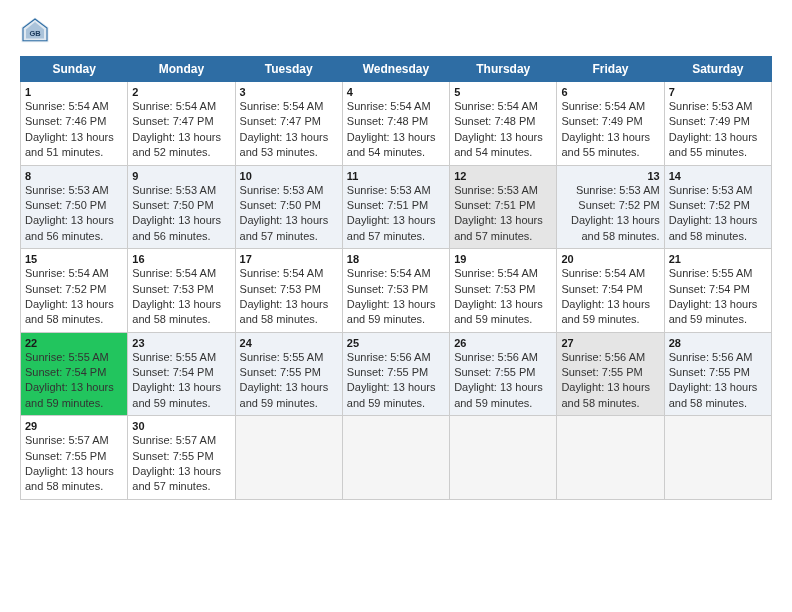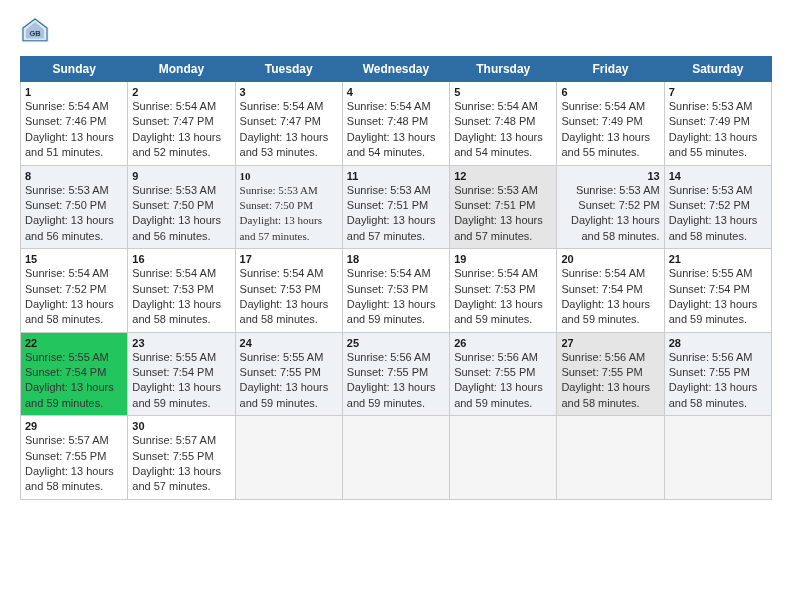--- a/index.html
+++ b/index.html
@@ -128,21 +128,21 @@
           <td><span class="day-num">2</span><span class="day-info">Sunrise: 5:54 AM<br>Sunset: 7:47 PM<br>Daylight: 13 hours<br>and 52 minutes.</span></td>
           <td><span class="day-num">3</span><span class="day-info">Sunrise: 5:54 AM<br>Sunset: 7:47 PM<br>Daylight: 13 hours<br>and 53 minutes.</span></td>
           <td><span class="day-num">4</span><span class="day-info">Sunrise: 5:54 AM<br>Sunset: 7:48 PM<br>Daylight: 13 hours<br>and 54 minutes.</span></td>
           <td><span class="day-num">5</span><span class="day-info">Sunrise: 5:54 AM<br>Sunset: 7:48 PM<br>Daylight: 13 hours<br>and 54 minutes.</span></td>
           <td><span class="day-num">6</span><span class="day-info">Sunrise: 5:54 AM<br>Sunset: 7:49 PM<br>Daylight: 13 hours<br>and 55 minutes.</span></td>
           <td><span class="day-num">7</span><span class="day-info">Sunrise: 5:53 AM<br>Sunset: 7:49 PM<br>Daylight: 13 hours<br>and 55 minutes.</span></td>
         </tr>
         <tr>
           <td style="background: rgb(238, 242, 247);"><span class="day-num">8</span><span class="day-info">Sunrise: 5:53 AM<br>Sunset: 7:50 PM<br>Daylight: 13 hours<br>and 56 minutes.</span></td>
           <td style="background: rgb(238, 242, 247);"><span class="day-num">9</span><span class="day-info">Sunrise: 5:53 AM<br>Sunset: 7:50 PM<br>Daylight: 13 hours<br>and 56 minutes.</span></td>
-          <td style="background: rgb(238, 242, 247); font-family: Liberation Serif, serif;"><span class="day-num">10</span><span class="day-info">Sunrise: 5:53 AM<br>Sunset: 7:50 PM<br>Daylight: 13 hours<br>and 57 minutes.</span></td>
+          <td style="background: rgb(238, 242, 247);"><span class="day-num">10</span><span class="day-info">Sunrise: 5:53 AM<br>Sunset: 7:50 PM<br>Daylight: 13 hours<br>and 57 minutes.</span></td>
           <td style="background: rgb(238, 242, 247);"><span class="day-num">11</span><span class="day-info">Sunrise: 5:53 AM<br>Sunset: 7:51 PM<br>Daylight: 13 hours<br>and 57 minutes.</span></td>
           <td style="background: #e5e5e5;"><span class="day-num">12</span><span class="day-info">Sunrise: 5:53 AM<br>Sunset: 7:51 PM<br>Daylight: 13 hours<br>and 57 minutes.</span></td>
           <td style="background: rgb(238, 242, 247); text-align: right;"><span class="day-num">13</span><span class="day-info">Sunrise: 5:53 AM<br>Sunset: 7:52 PM<br>Daylight: 13 hours<br>and 58 minutes.</span></td>
           <td style="background: rgb(238, 242, 247);"><span class="day-num">14</span><span class="day-info">Sunrise: 5:53 AM<br>Sunset: 7:52 PM<br>Daylight: 13 hours<br>and 58 minutes.</span></td>
         </tr>
         <tr>
           <td><span class="day-num">15</span><span class="day-info">Sunrise: 5:54 AM<br>Sunset: 7:52 PM<br>Daylight: 13 hours<br>and 58 minutes.</span></td>
           <td><span class="day-num">16</span><span class="day-info">Sunrise: 5:54 AM<br>Sunset: 7:53 PM<br>Daylight: 13 hours<br>and 58 minutes.</span></td>
           <td><span class="day-num">17</span><span class="day-info">Sunrise: 5:54 AM<br>Sunset: 7:53 PM<br>Daylight: 13 hours<br>and 58 minutes.</span></td>
           <td><span class="day-num">18</span><span class="day-info">Sunrise: 5:54 AM<br>Sunset: 7:53 PM<br>Daylight: 13 hours<br>and 59 minutes.</span></td>

